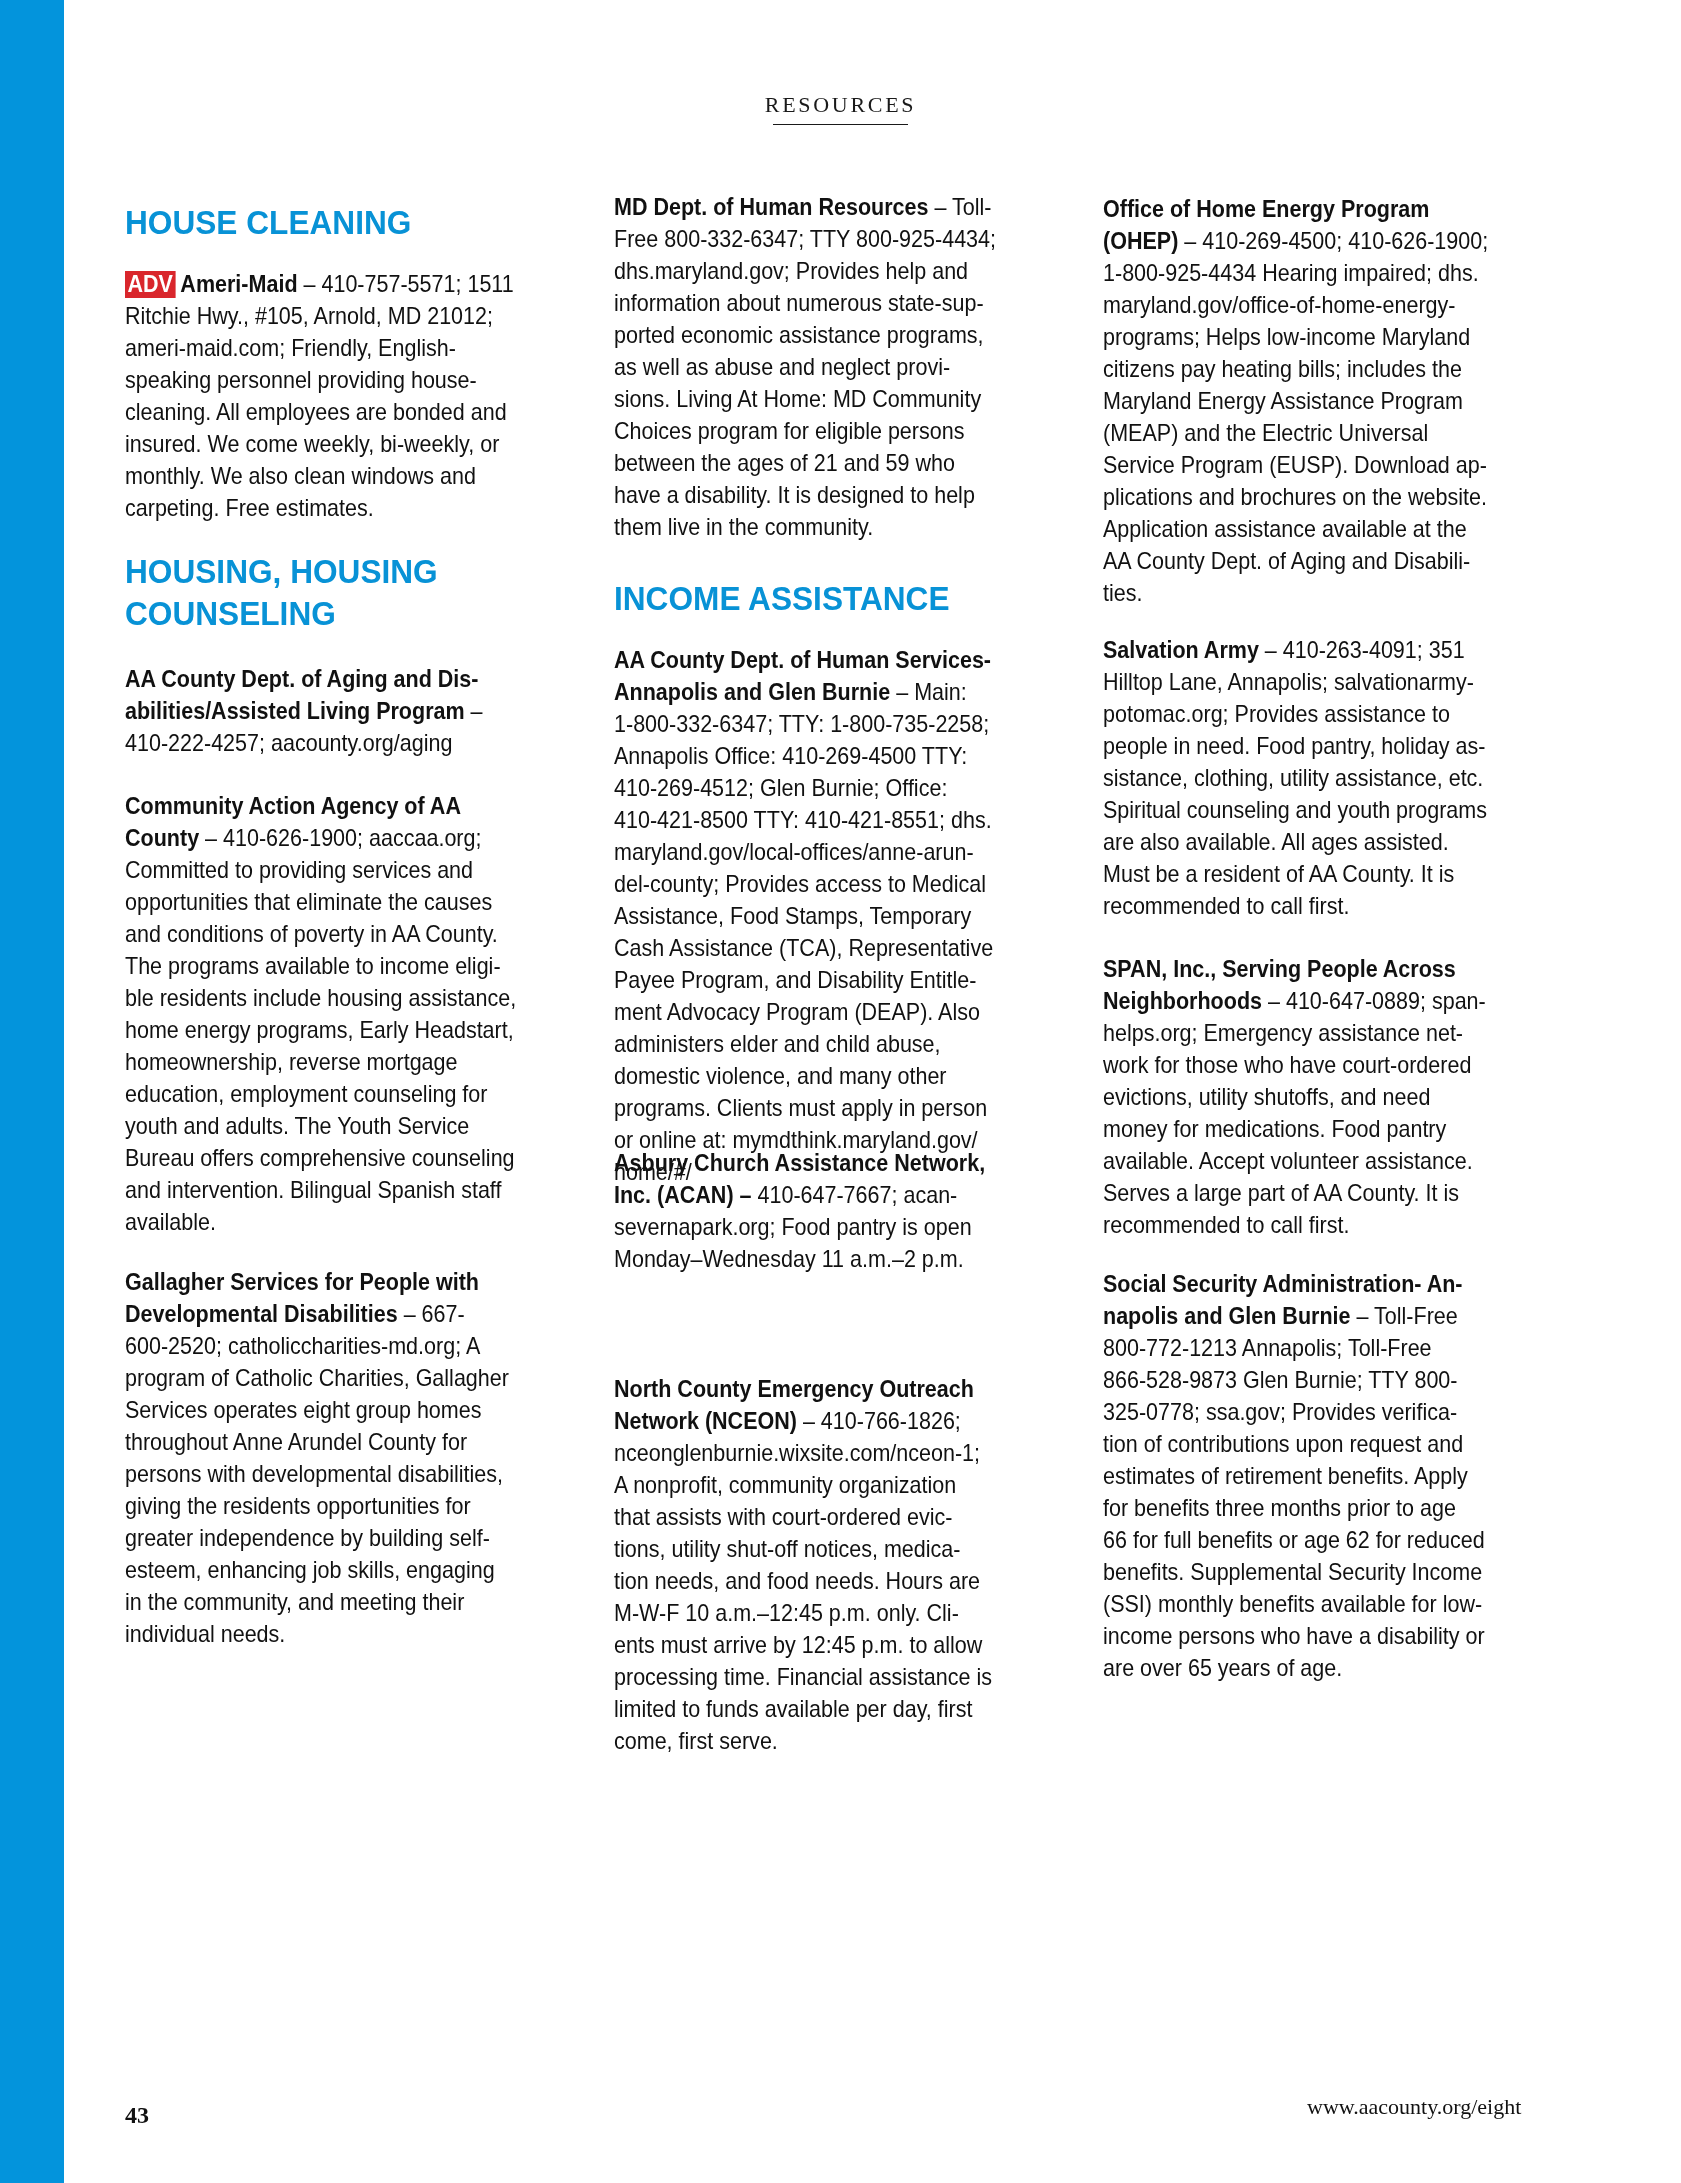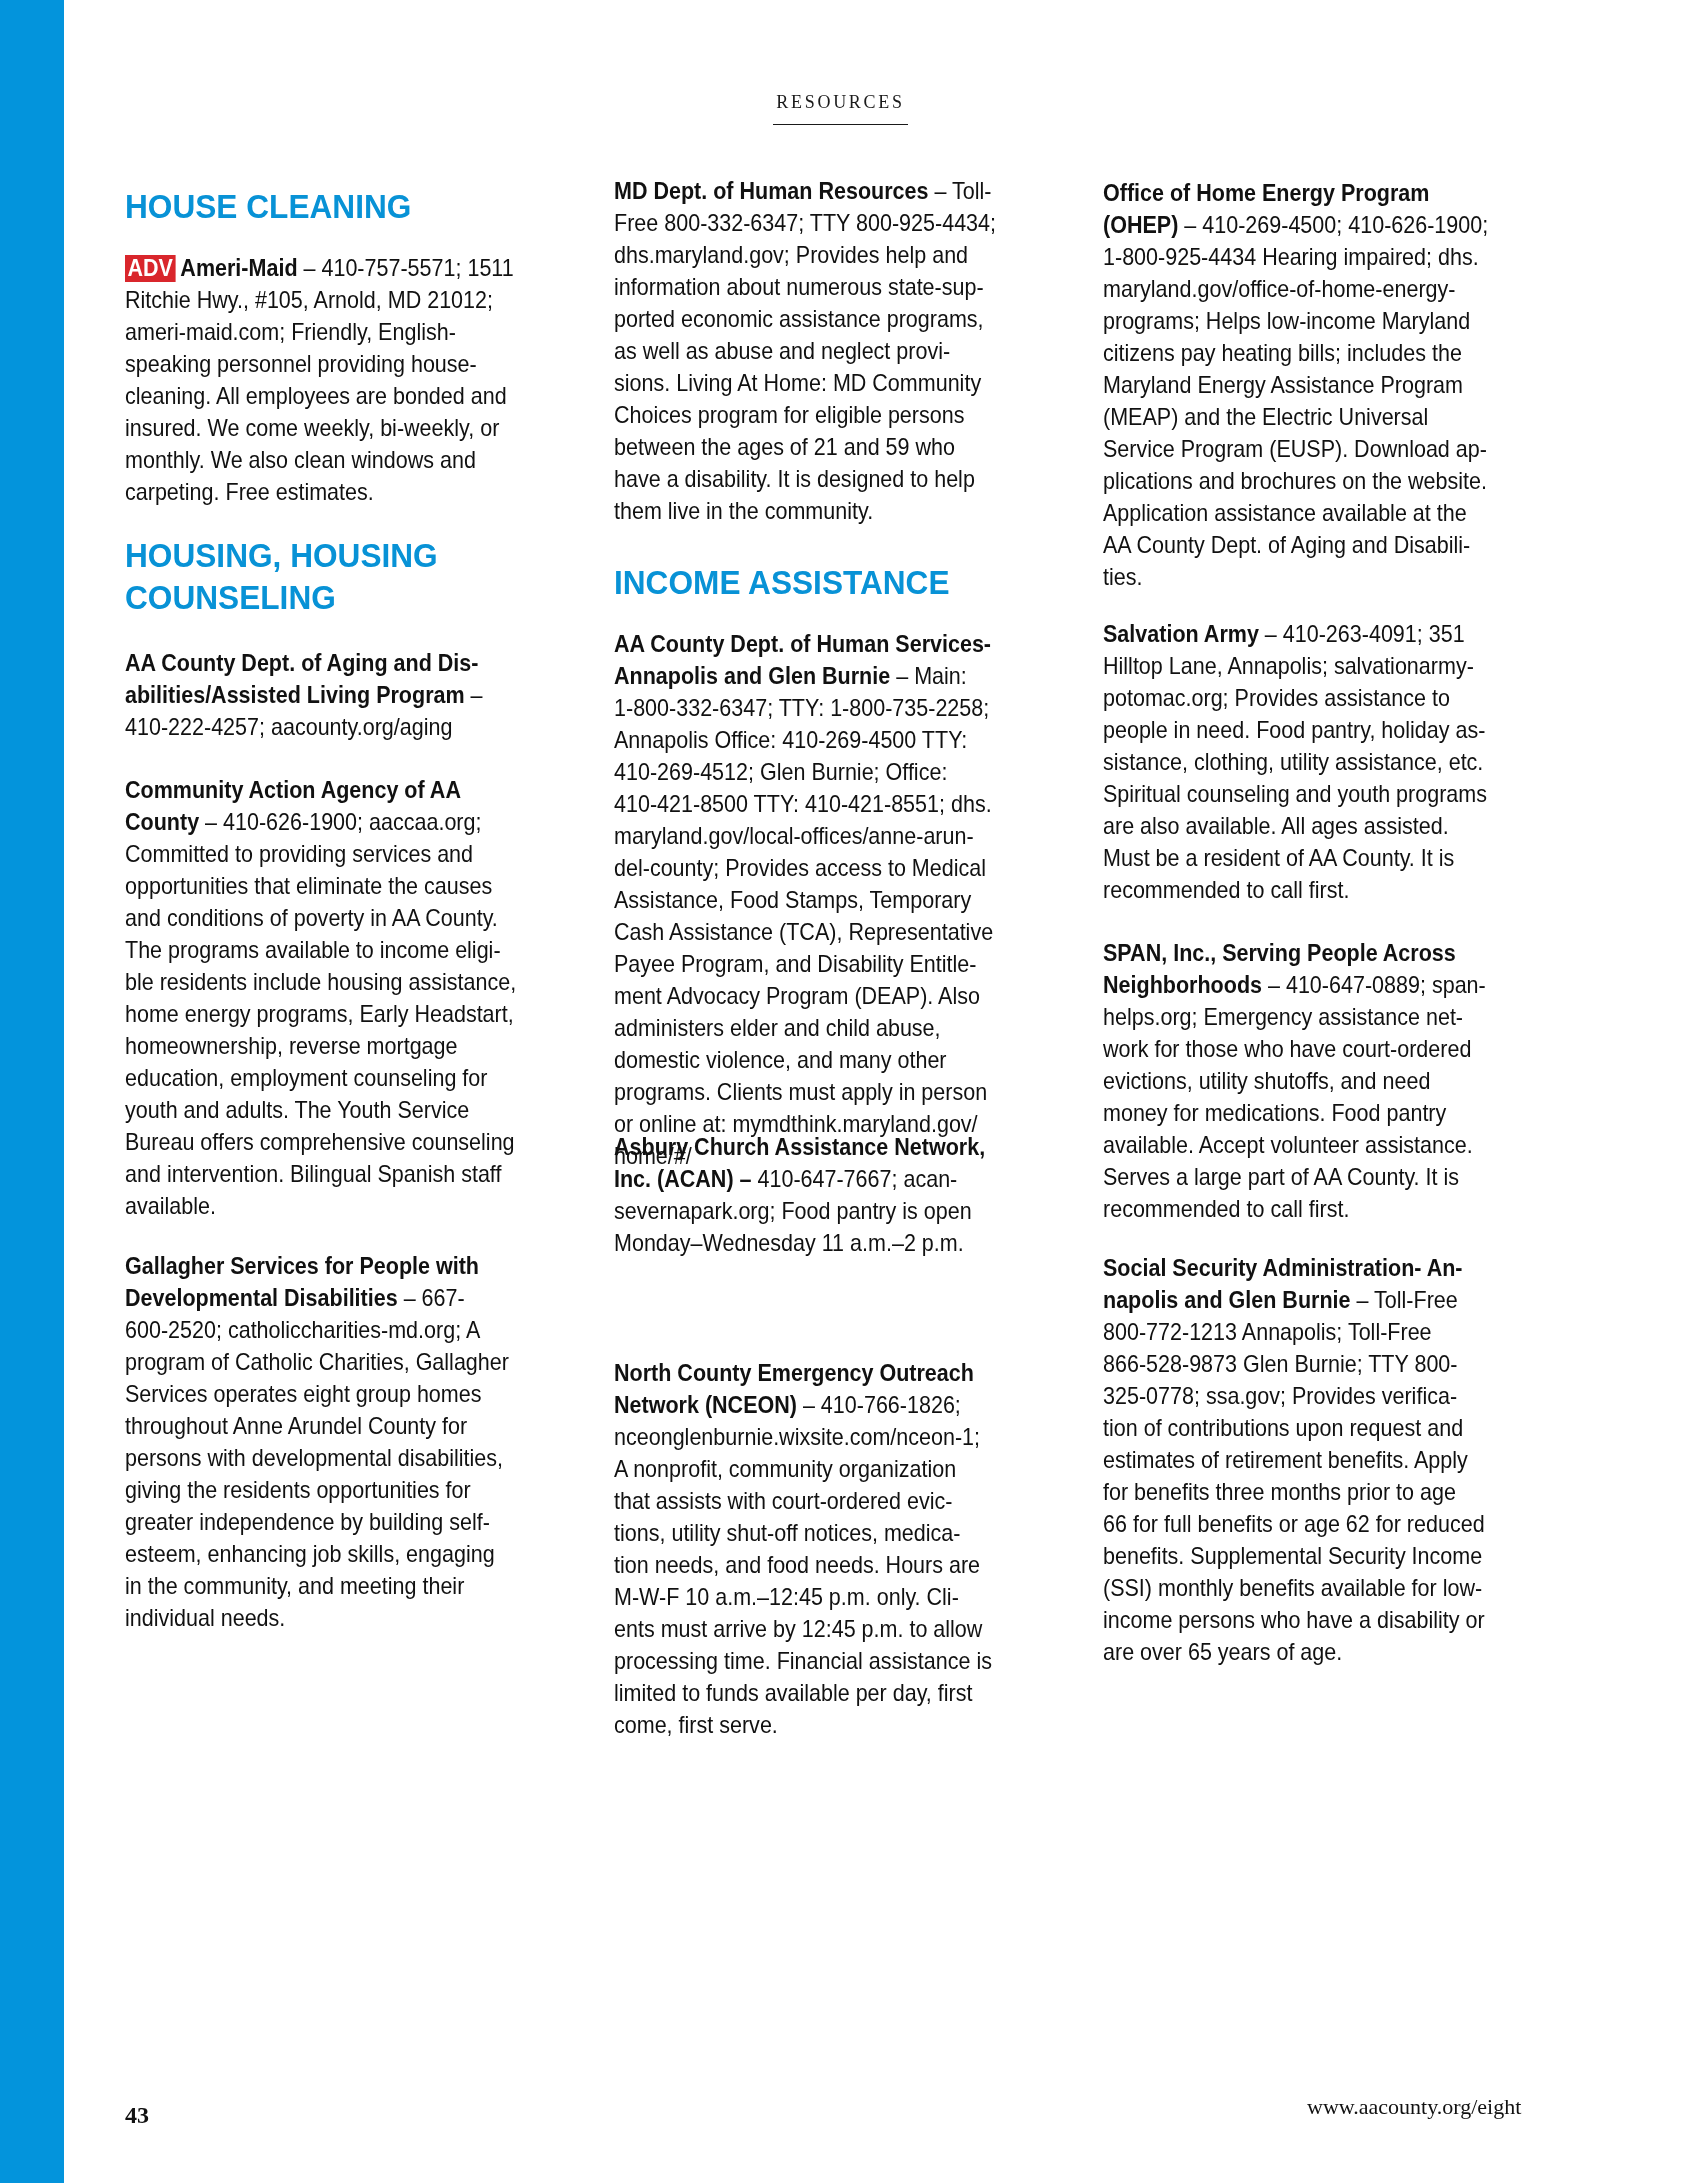--- a/index.html
+++ b/index.html
@@ -1,26 +1,26 @@
 <!DOCTYPE html>
 <html style="font-size:10.7px"><head>
 <meta charset="utf-8">
 <style>
   html, body { margin: 0; padding: 0; background: #ffffff; }
   body { width: 1681px; height: 2183px; position: relative; overflow: hidden; }
   .side-bar { position: absolute; left: 0; top: 0; width: 64px; height: 2183px; background: #0394dc; }
   .running-head {
     position: absolute; left: 736px; width: 209px; top: 92px; text-align: center;
-    font-family: "Liberation Serif", "DejaVu Serif", serif; font-size: 18px; letter-spacing: 2.7px;
+    font-family: "Liberation Serif", "DejaVu Serif", serif; font-size: 22px; letter-spacing: 2.7px;
     color: #1a1a1a;
   }
   .running-rule { position: absolute; left: 773px; width: 135px; top: 124px; height: 1.3px; background: #1a1a1a; }
   .col { position: absolute; top: 0; width: 469px; }
   .col1 { left: 125px; } .col2 { left: 614px; } .col3 { left: 1103px; }
-  .block { position: absolute; left: 0; width: 469px; }
+  .block { position: absolute; left: 0; width: 469px; margin-top: 16px; }
   .heading {
     font-family: "Liberation Sans", "DejaVu Sans", sans-serif; font-weight: bold;
     color: #0892d6; font-size: 34px; line-height: 42px; white-space: nowrap;
     transform: scaleX(0.93); transform-origin: left;
   }
   .line {
     display: block; font-family: "Liberation Sans", "DejaVu Sans", sans-serif; font-size: 23.4px;
     line-height: 32px; color: #111; white-space: nowrap; transform-origin: left;
     transform: scaleX(0.92);
   }

